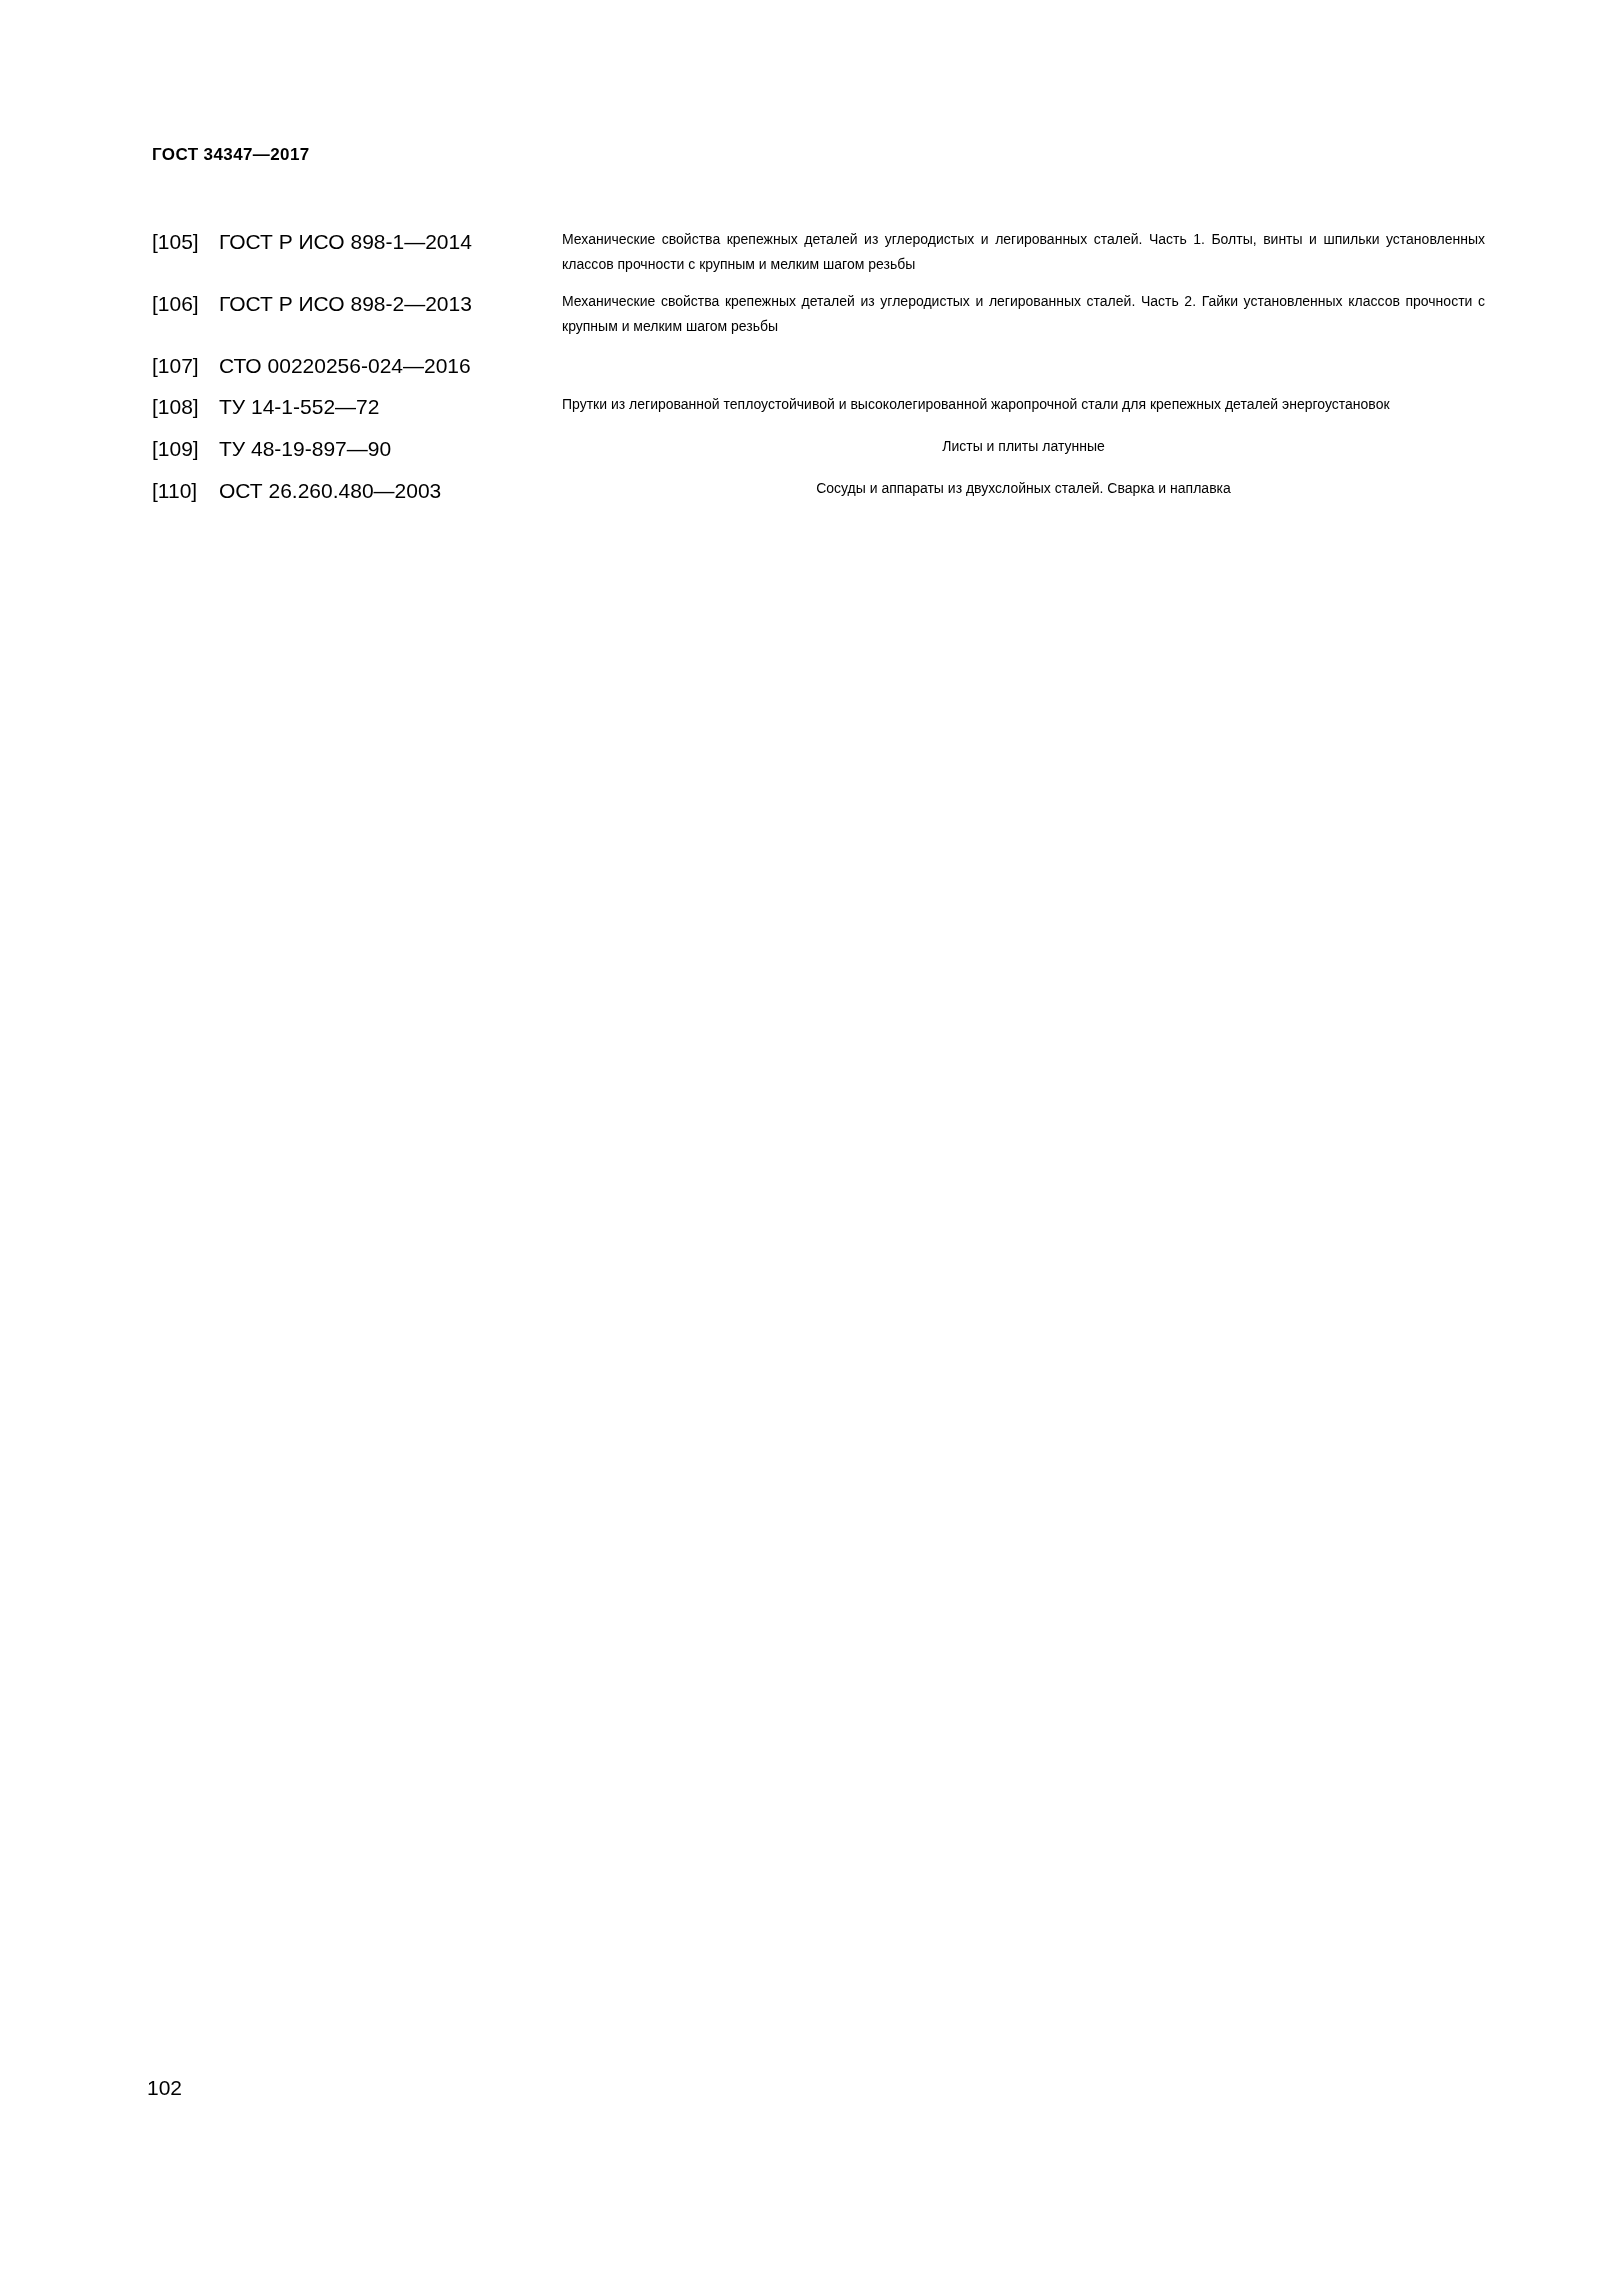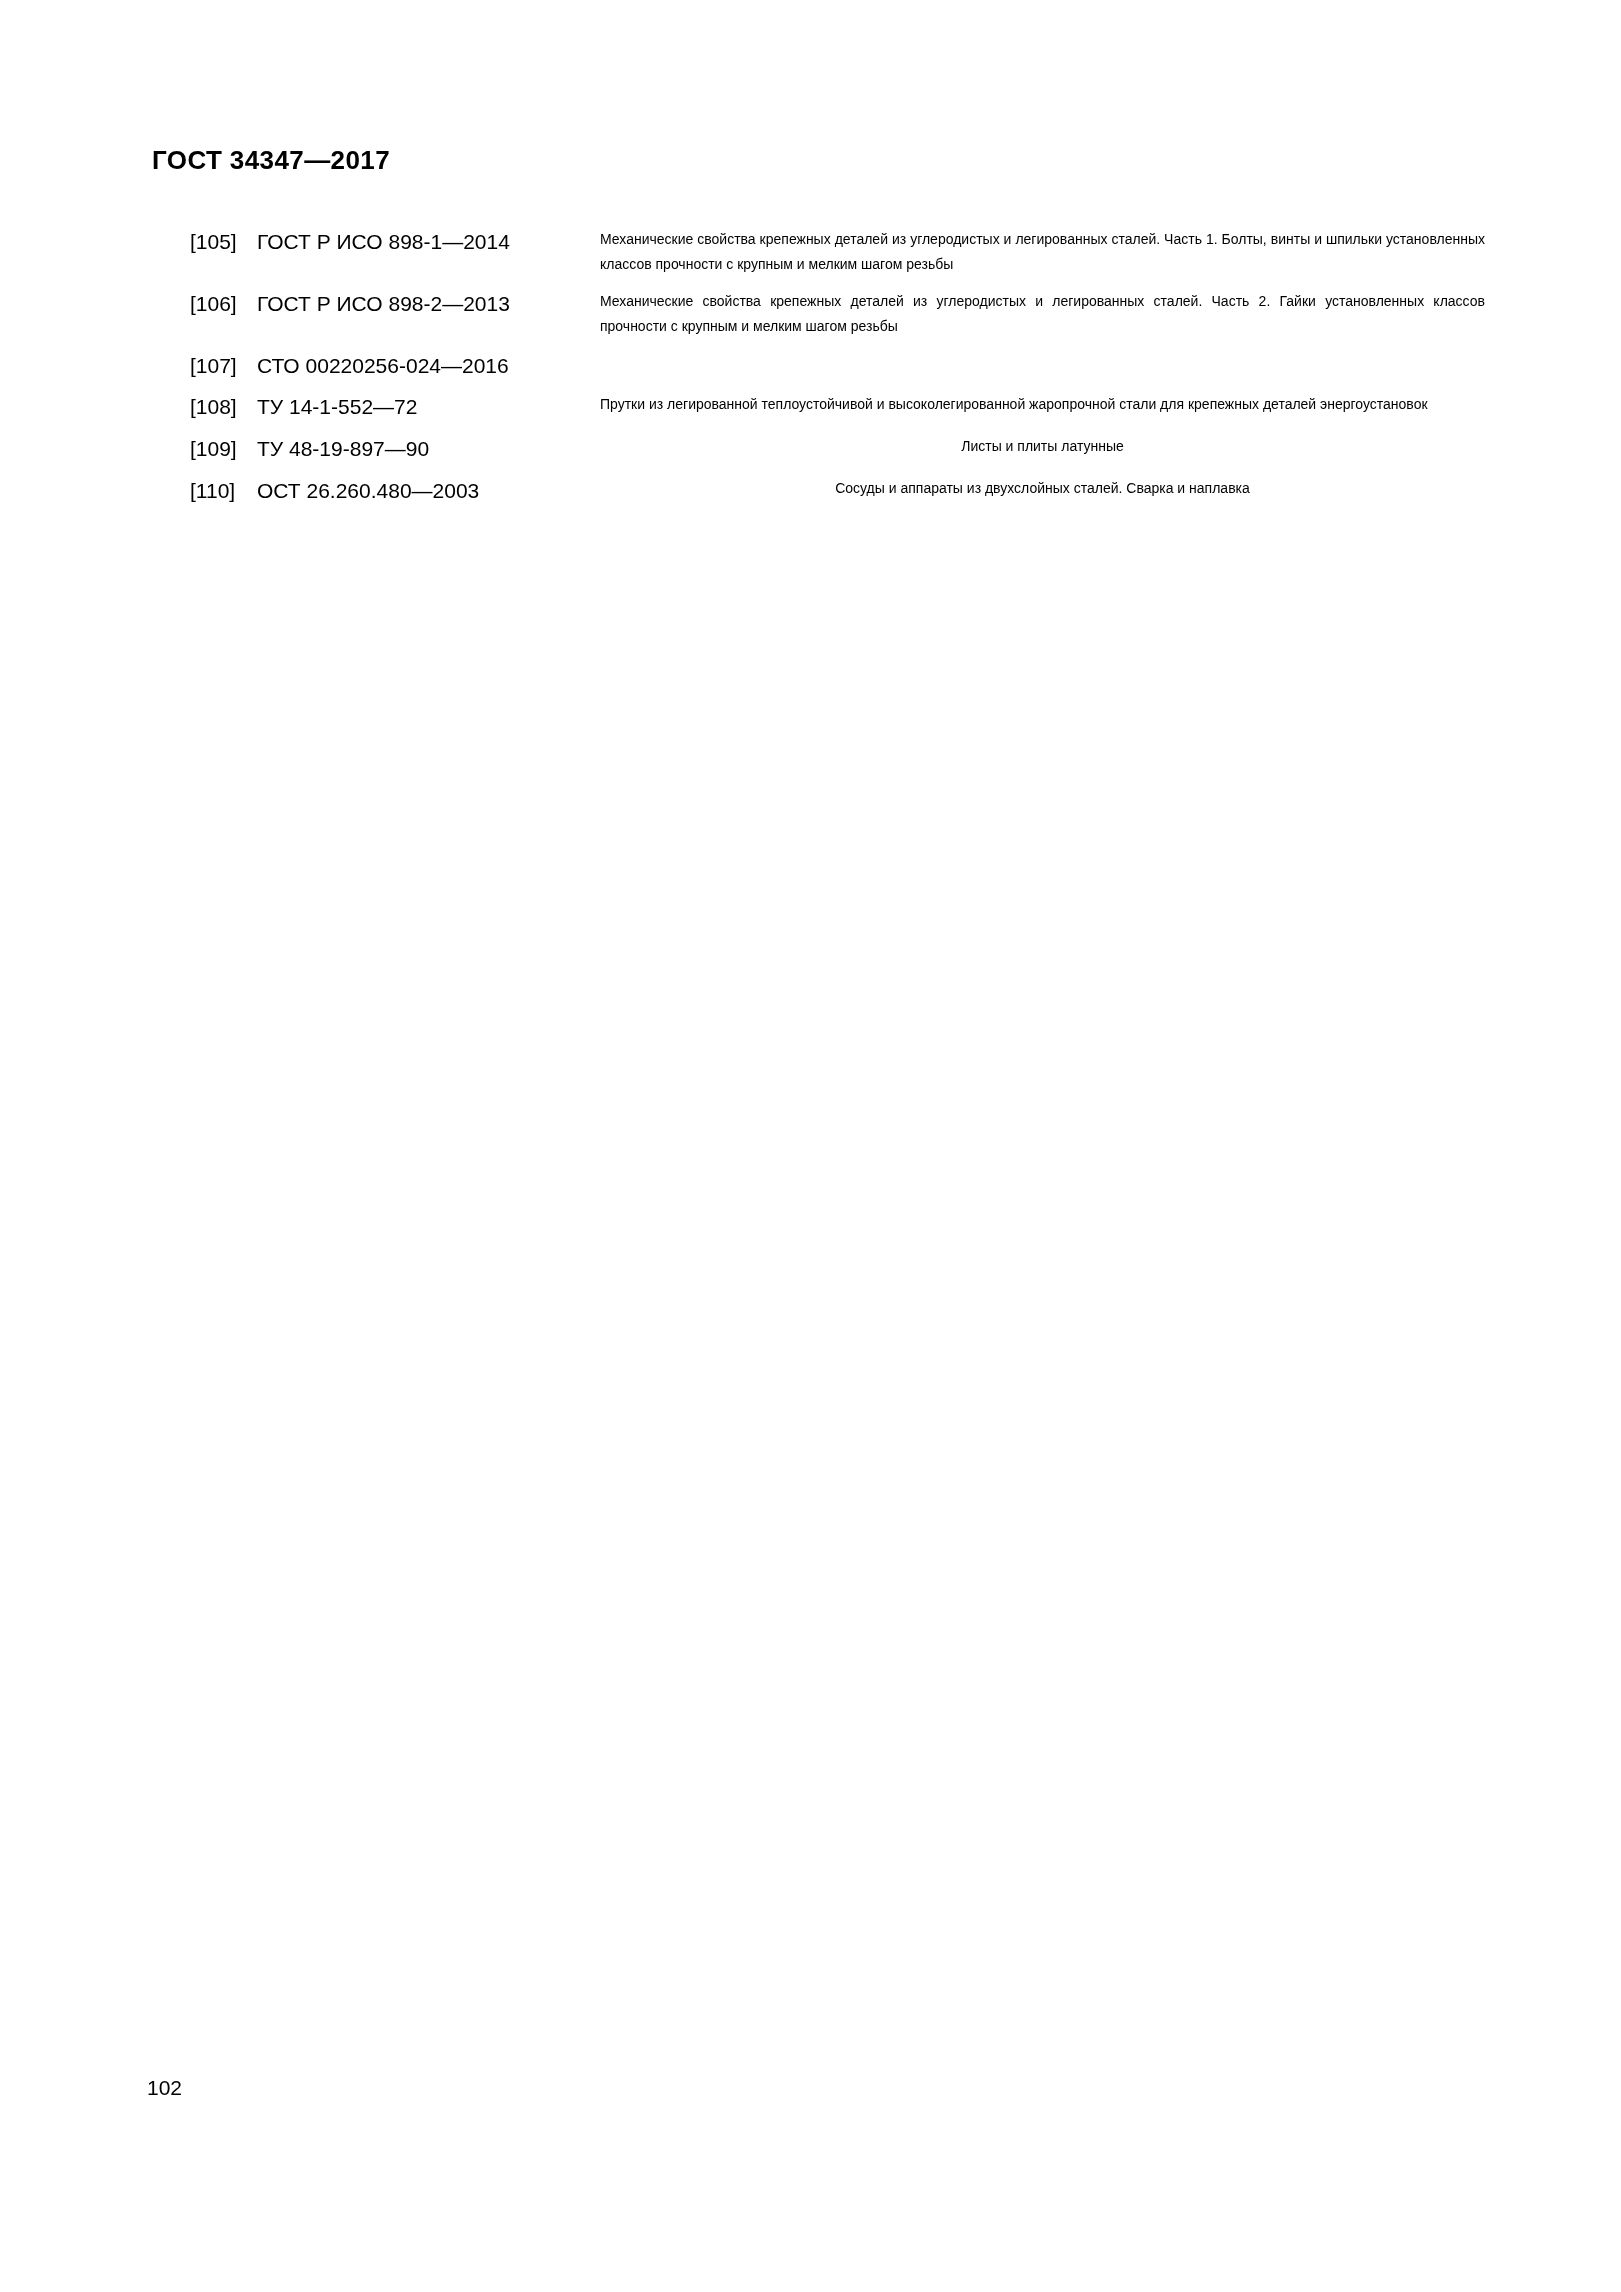--- a/index.html
+++ b/index.html
@@ -21,37 +21,36 @@
     left: 0;
     top: 0;
     width: 1621px;
     height: 2293px;
   }
 
   .header {
     position: absolute;
     left: 152px;
     top: 145px;
-    font-size: 26px;
+    font-size: 17px;
     font-weight: bold;
     letter-spacing: 0.4px;
   }
 
   .ref-list {
     position: absolute;
     left: 152px;
     top: 227px;
     width: 1333px;
   }
 
   .ref-row {
     display: flex;
     align-items: flex-start;
     margin-bottom: 11.8px;
-    margin-left: 38px;
   }
 
   .ref-num {
     width: 67px;
     flex: 0 0 67px;
     font-size: 21px;
     line-height: 30px;
   }
 
   .ref-code {

